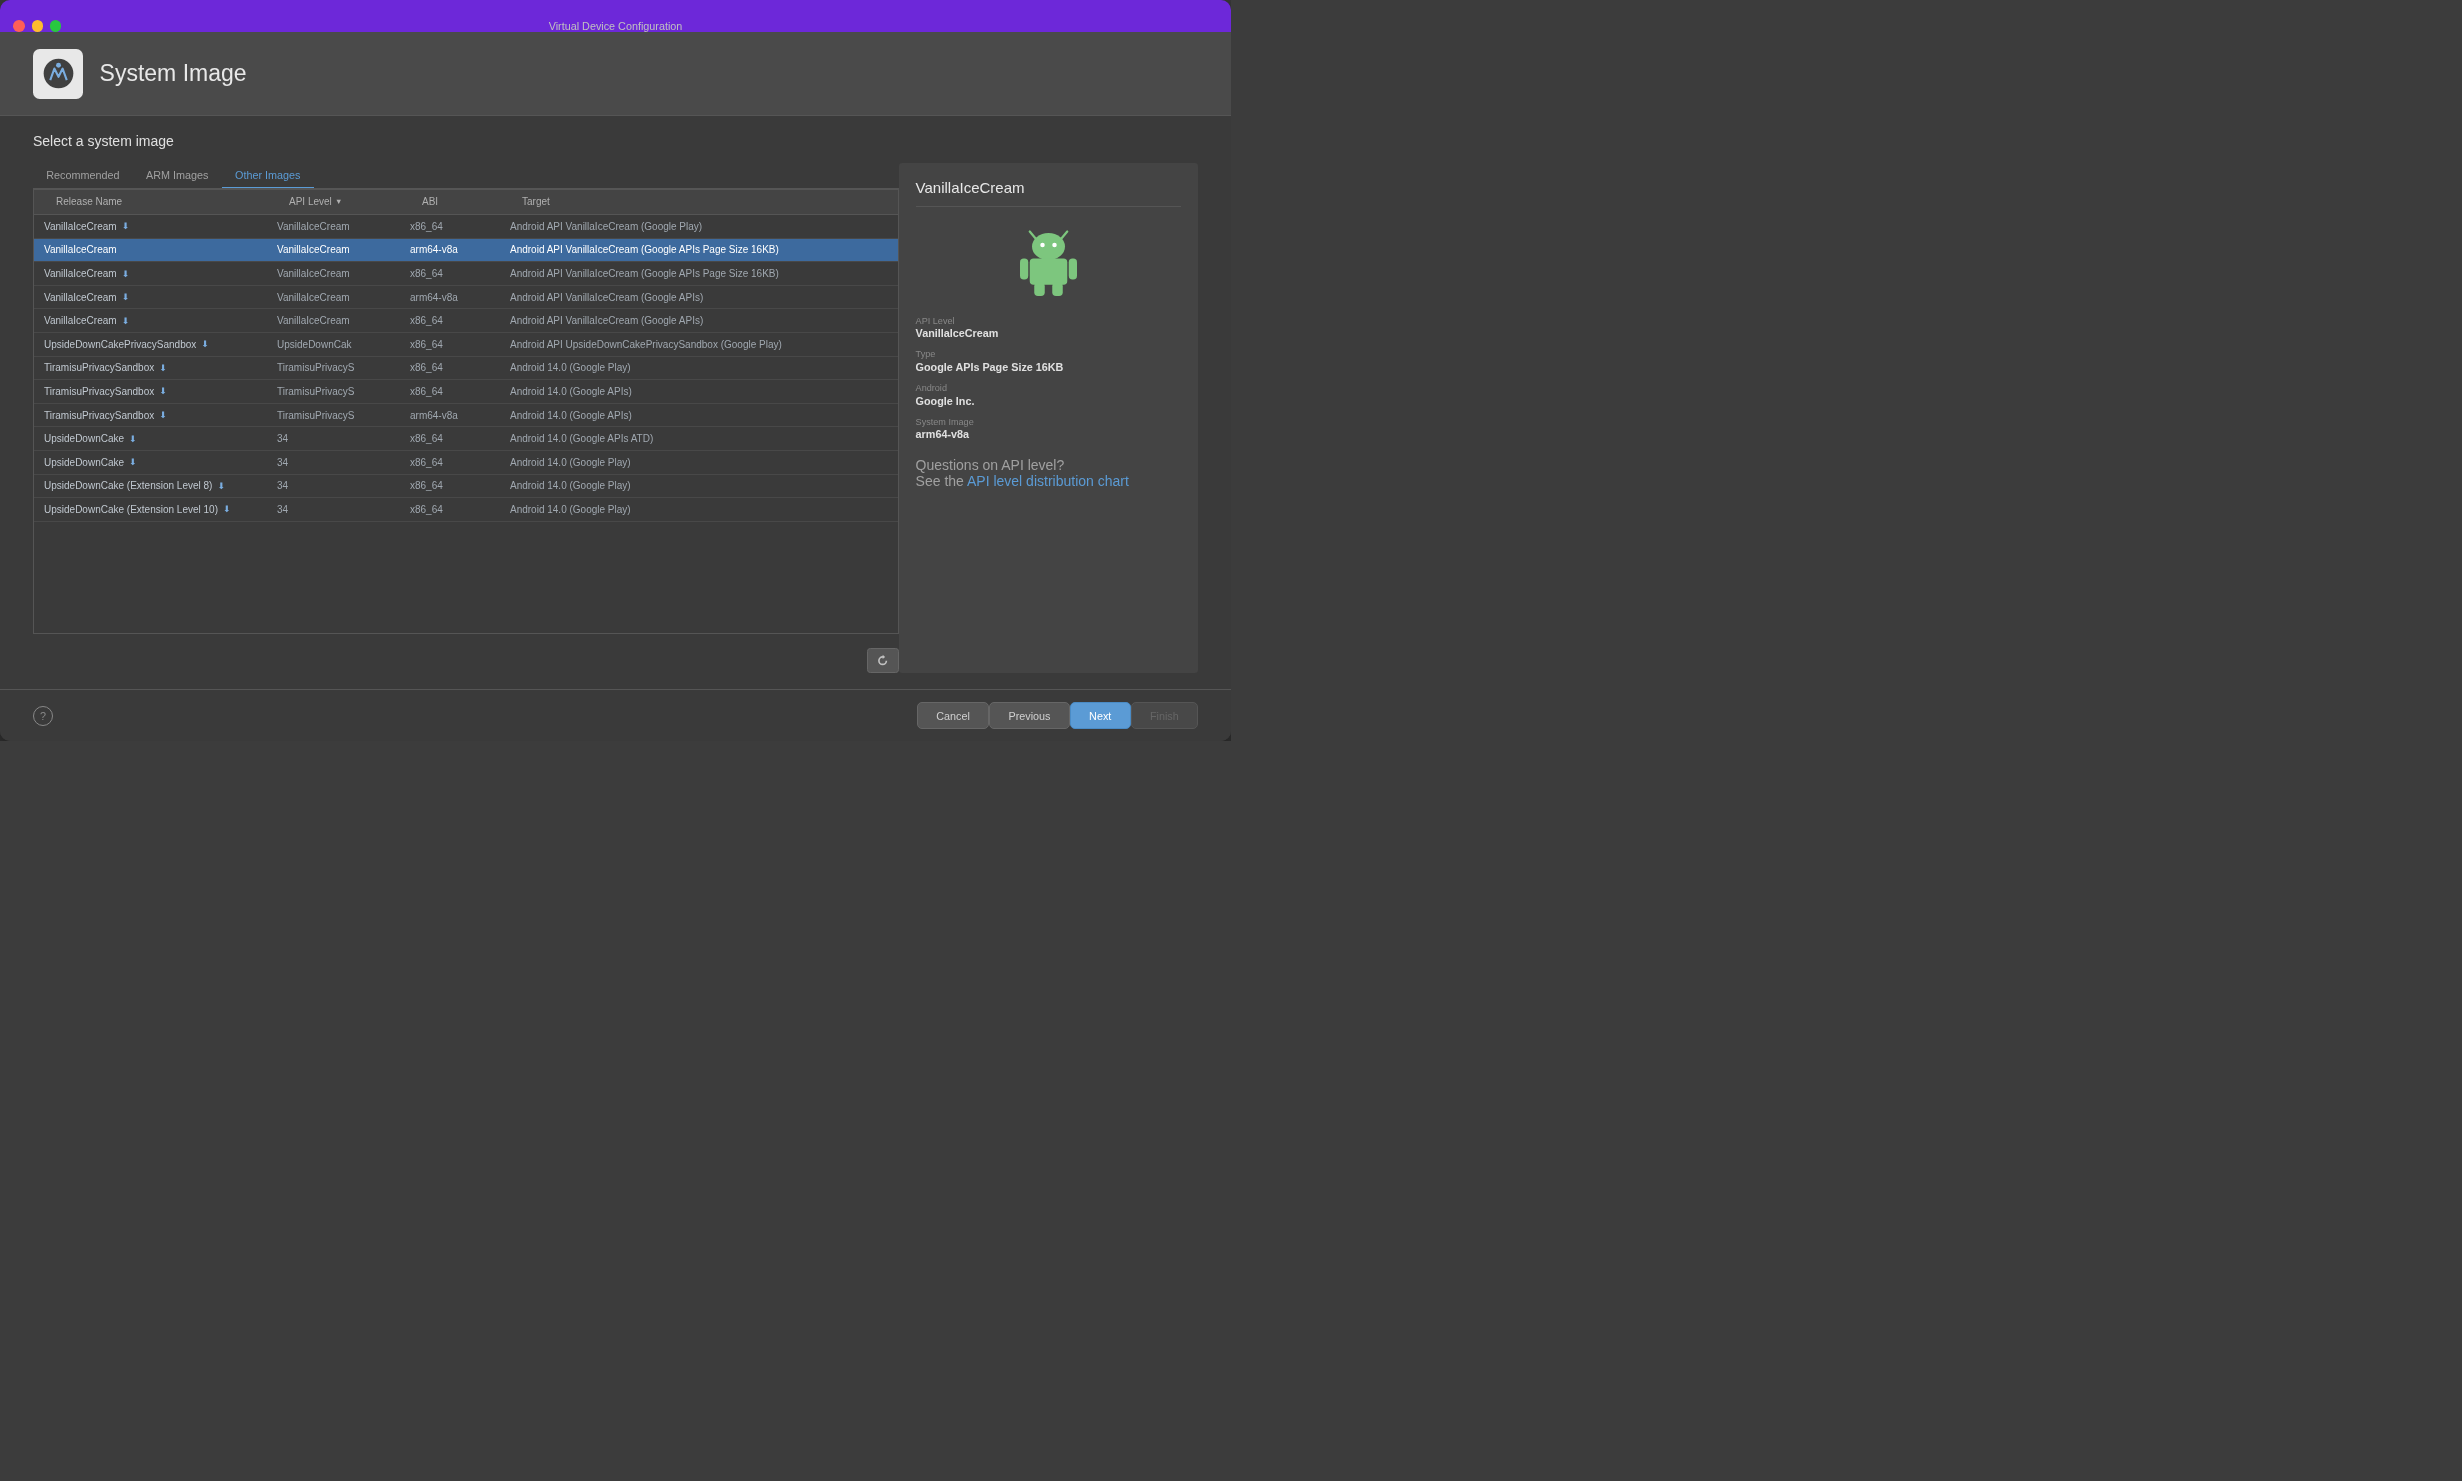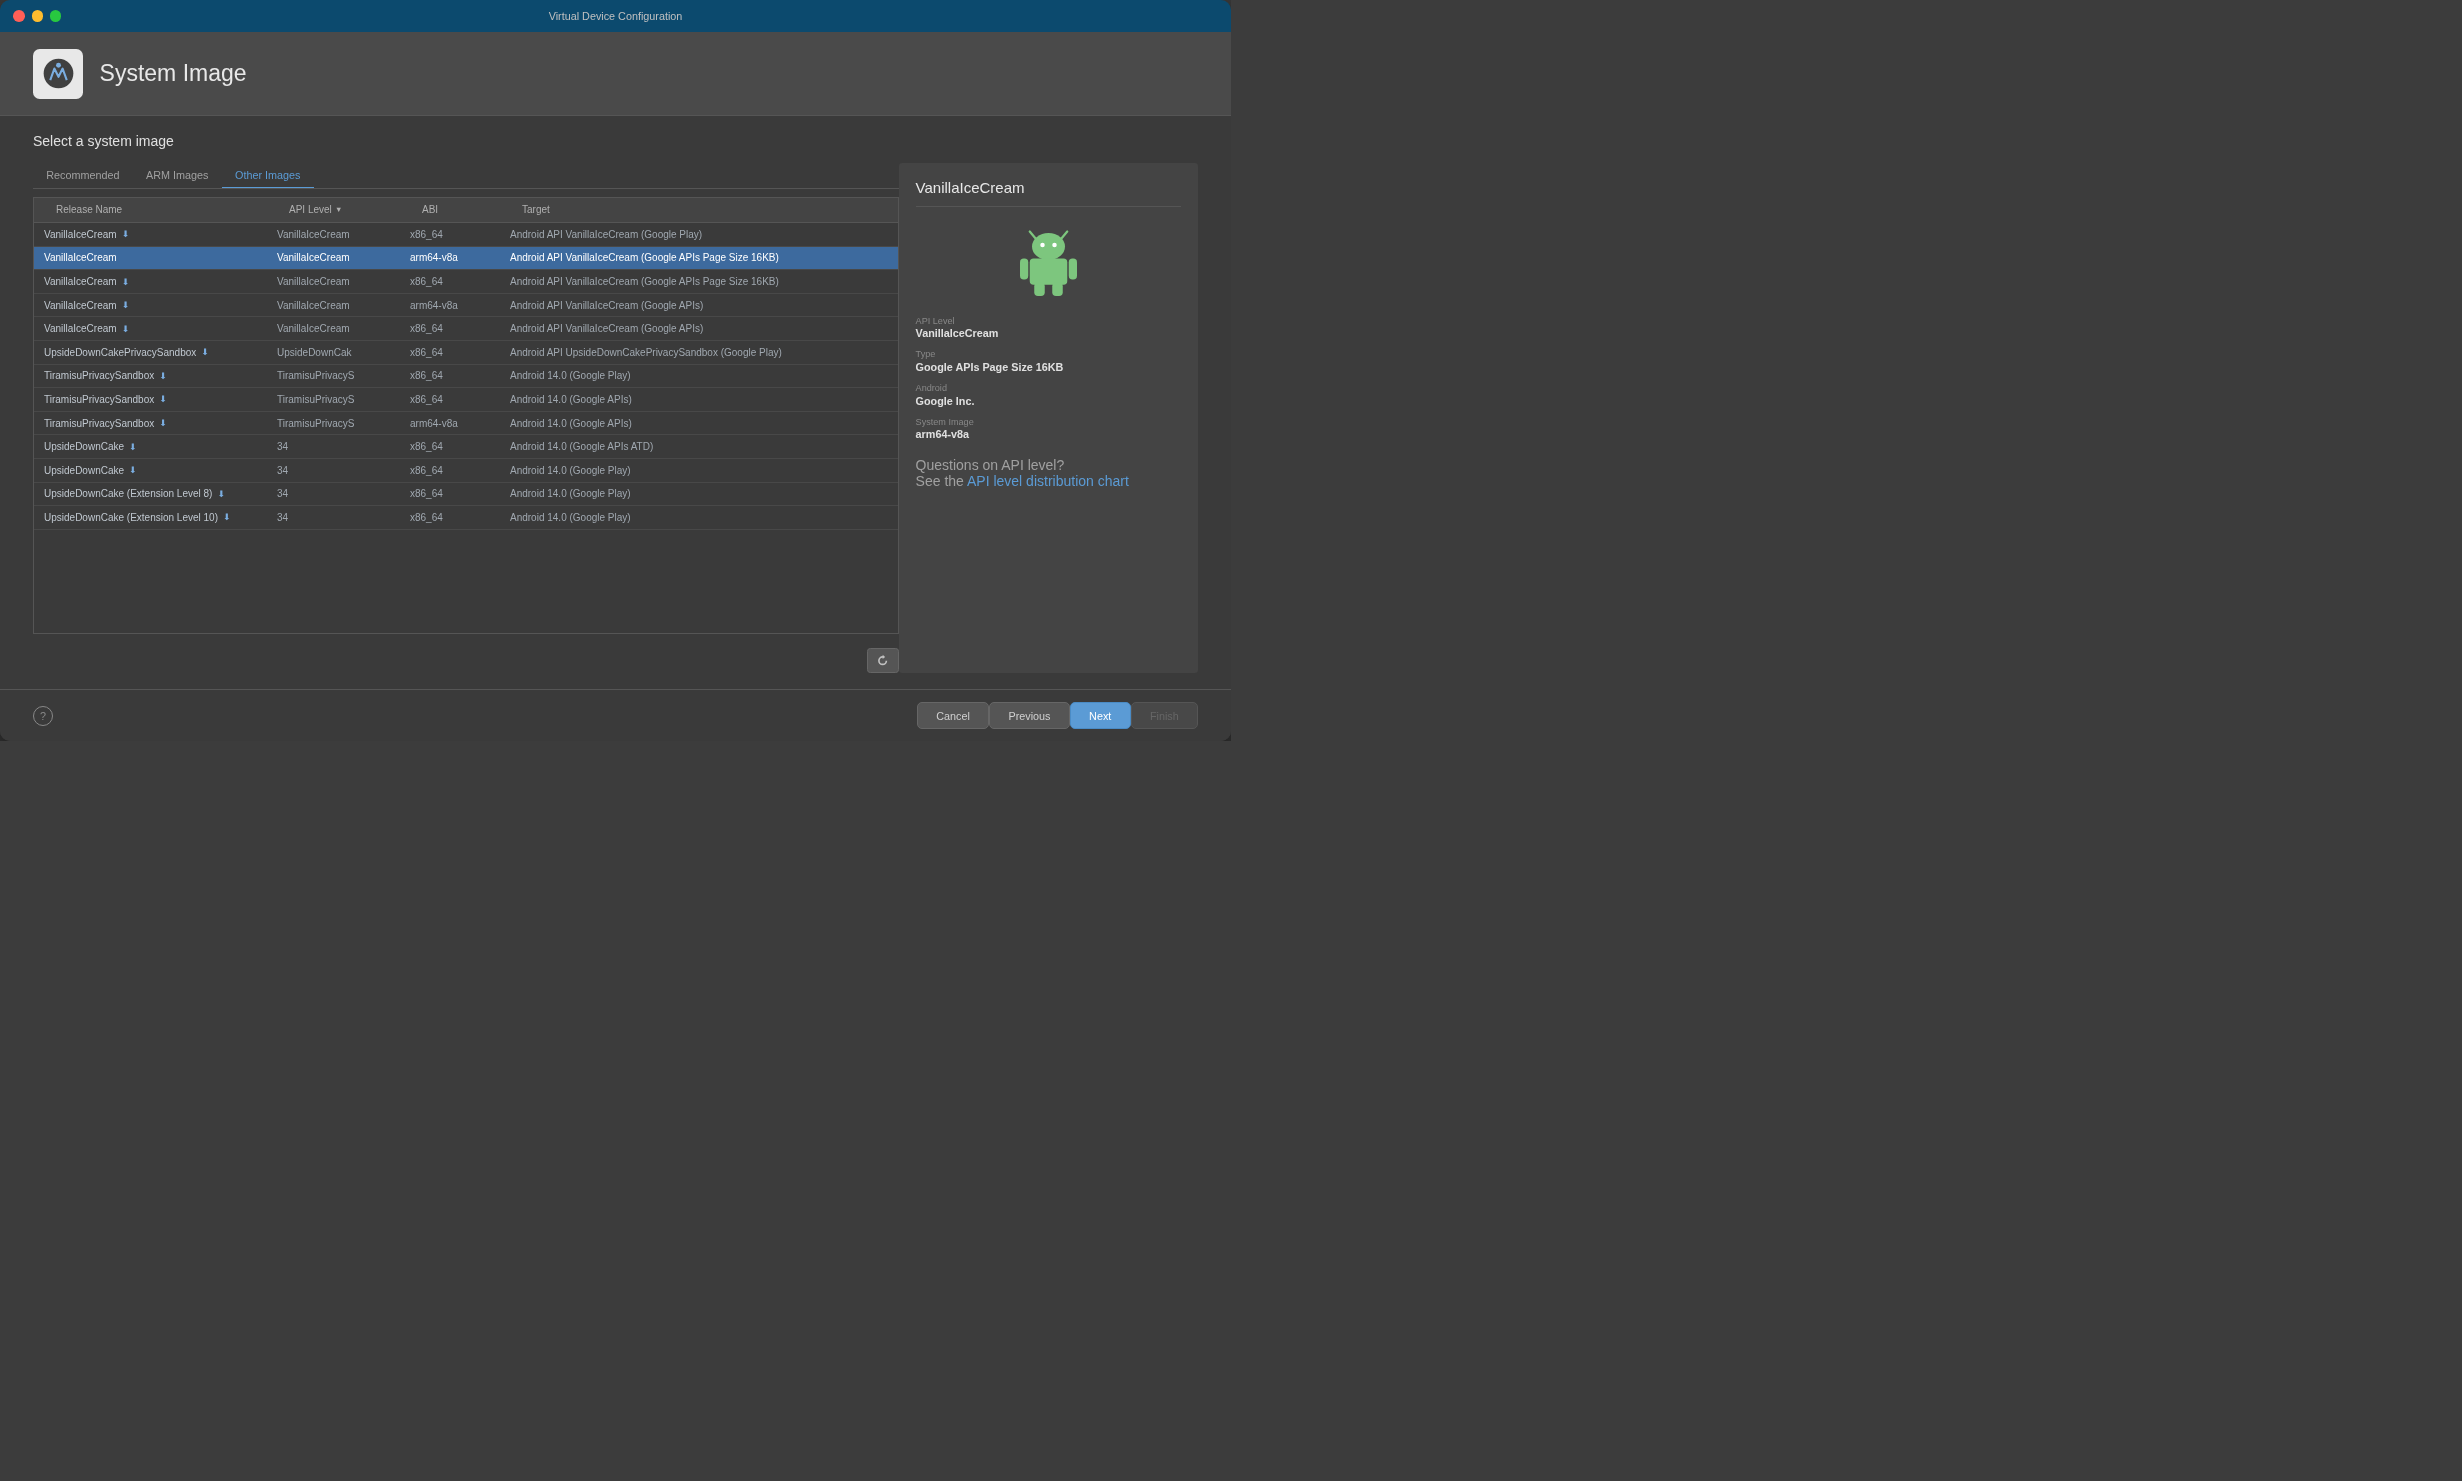--- a/index.html
+++ b/index.html
@@ -15,24 +15,24 @@
       width: 1231px;
       height: 741px;
       background: #3a3a3a;
       border-radius: 10px;
       overflow: hidden;
       display: flex;
       flex-direction: column;
       box-shadow: 0 16.6px 50px rgba(0,0,0,0.8);
     }
     .titlebar {
-      background: #0c4a6e;
+      background: #6d28d9;
       height: 32px;
       display: flex;
-      align-items: center;
+      align-items: flex-end;
       padding: 0 13.3px;
       flex-shrink: 0;
       position: relative;
     }
     .traffic-lights {
       display: flex;
       gap: 6.7px;
       align-items: center;
     }
     .traffic-light {
@@ -94,21 +94,21 @@
     }
     .section-title {
       font-size: 14px;
       font-weight: 500;
       color: #e0e0e0;
       margin-bottom: 13.3px;
     }
     .tabs {
       display: flex;
       gap: 0;
-      margin-bottom: 8px;
+      margin-bottom: 0;
       border-bottom: 0.8px solid #555;
     }
     .tab {
       padding: 6.7px 13.3px;
       font-size: 10.8px;
       color: #a0a0a0;
       cursor: pointer;
       border-bottom: 1.7px solid transparent;
       margin-bottom: -0.8px;
     }

